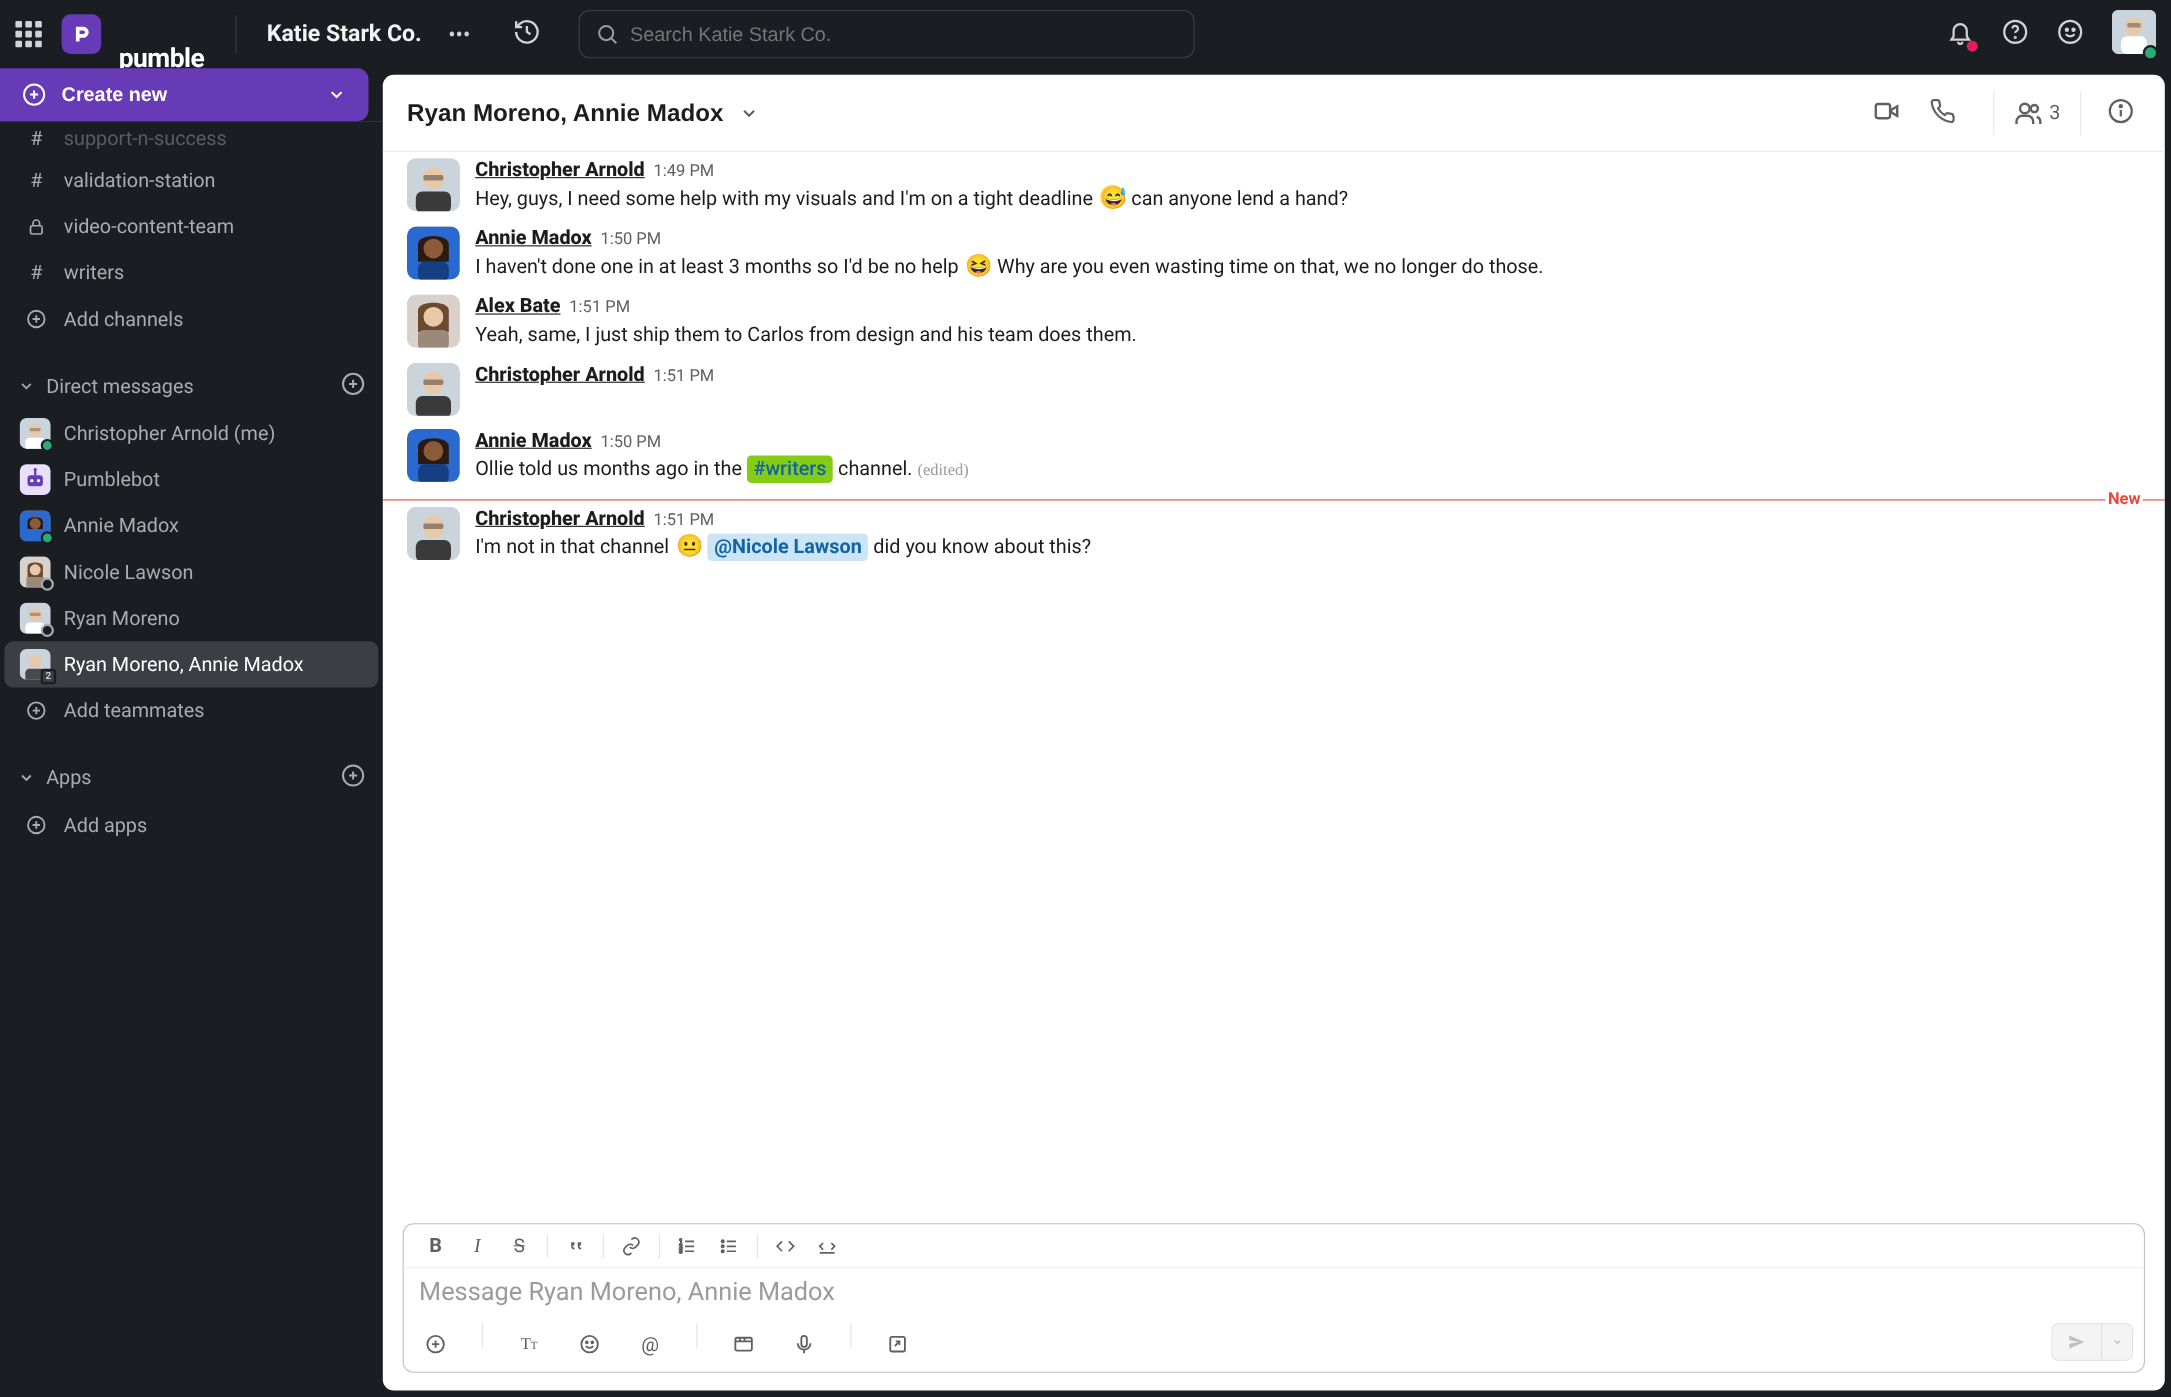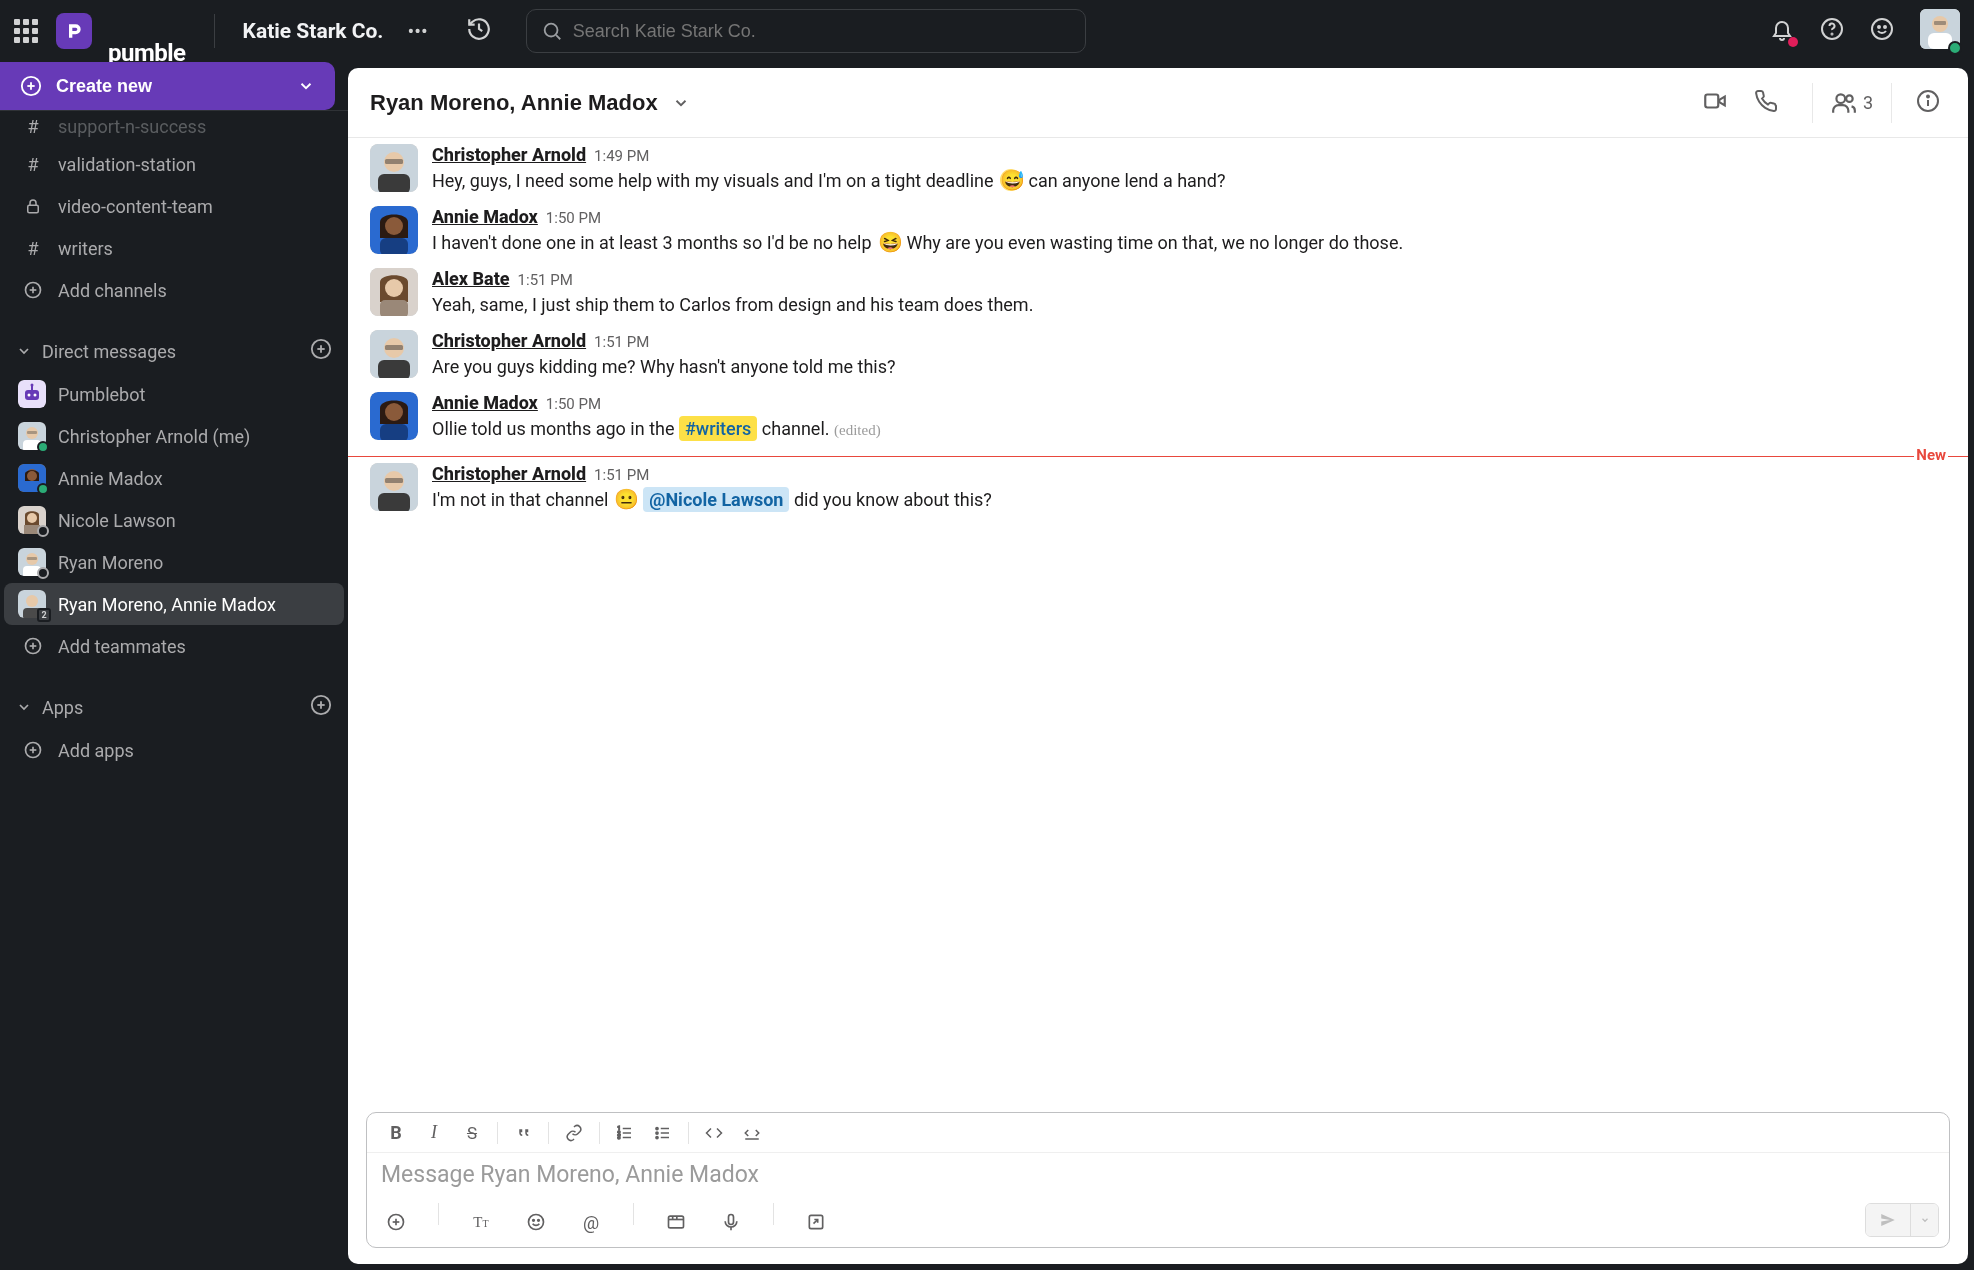--- a/index.html
+++ b/index.html
@@ -66,21 +66,21 @@
 
   .messages { flex:1; overflow-y:auto; padding: 0 0 4px 0; position:relative;}
   .msg { display:flex; padding: 6px 22px 6px 22px; }
   .msg .mavatar { width:48px; height:48px; border-radius:8px; flex-shrink:0; margin-right:14px; background:#ccc;}
   .msg .mbody { flex:1; min-width:0;}
   .msg .mhead { display:flex; align-items:baseline; gap:8px;}
   .msg .mname { font-size:18px; font-weight:800; color:#1D1C1D;text-decoration:underline;}
   .msg .mtime { font-size:15px; color:#616061;}
   .msg .mtext { font-size:18px; color:#1D1C1D; line-height:1.5; margin-top:2px;}
   .emoji-inline { display:inline-block; width:22px; height:22px; vertical-align:-4px; border-radius:50%; position:relative; margin:0 2px;}
-  .channel-mention { background:#fde047; color:#1264A3; padding:2px 6px; border-radius:4px; font-weight:500;}
+  .channel-mention { background:#84cc16; color:#1264A3; padding:2px 6px; border-radius:4px; font-weight:500;}
   .user-mention { background:#CCE5F6; color:#1264A3; padding:2px 6px; border-radius:4px; font-weight:700;}
   .edited { color:#9b9b9b; font-size:15px;font-family:Liberation Serif, serif;}
   .new-divider { position:relative; height:0; border-top:1px solid #E8483D; margin:8px 0 0 0;}
   .new-divider .new-label { position:absolute; right:20px; top:-11px; background:#fff; color:#E8483D; font-size:15px; font-weight:700; padding:0 2px;}
 
   
   .composer-wrap { padding: 8px 18px 16px 18px;}
   .composer { border:1px solid #bfc0c2; border-radius:10px; background:#fff;}
   .composer .toolbar { display:flex; align-items:center; height:40px; border-bottom:1px solid #efefef; padding:0 10px;}
   .composer .tbtn { width:38px; height:38px; display:flex; align-items:center; justify-content:center; color:#616061; cursor:pointer; border-radius:4px;}
@@ -241,41 +241,41 @@
               <circle cx="12" cy="12" r="10"></circle>
               <line x1="12" y1="8" x2="12" y2="16"></line>
               <line x1="8" y1="12" x2="16" y2="12"></line>
             </svg>
         </span>
       </div>
       <div id="dm-list">
           <div class="dm-row">
             <span class="dm-avatar-wrap">
               <svg class="dm-avatar" viewBox="0 0 28 28">
+                <rect width="28" height="28" rx="6" fill="#c9d4dc"></rect>
+                <circle cx="14" cy="11" r="6" fill="#e7c9a9"></circle>
+                <rect x="5" y="18" width="18" height="12" rx="4" fill="#ffffff"></rect>
+                <rect x="9" y="9" width="10" height="3" rx="1" fill="#333" opacity="0.35"></rect>
+              </svg>
+              <span class="dm-presence online"></span>
+            </span>
+            <span>Christopher Arnold (me)</span>
+          </div>
+          <div class="dm-row">
+            <span class="dm-avatar-wrap">
+              <svg class="dm-avatar" viewBox="0 0 28 28">
                 <rect width="28" height="28" rx="6" fill="#e8e0fa"></rect>
                 <rect x="7" y="10" width="14" height="10" rx="3" fill="#673AB7"></rect>
                 <circle cx="11" cy="15" r="1.5" fill="#fff"></circle>
                 <circle cx="17" cy="15" r="1.5" fill="#fff"></circle>
                 <line x1="14" y1="6" x2="14" y2="10" stroke="#673AB7" stroke-width="2"></line>
                 <circle cx="14" cy="5" r="1.5" fill="#673AB7"></circle>
               </svg>
             </span>
             <span>Pumblebot</span>
-          </div>
-          <div class="dm-row">
-            <span class="dm-avatar-wrap">
-              <svg class="dm-avatar" viewBox="0 0 28 28">
-                <rect width="28" height="28" rx="6" fill="#c9d4dc"></rect>
-                <circle cx="14" cy="11" r="6" fill="#e7c9a9"></circle>
-                <rect x="5" y="18" width="18" height="12" rx="4" fill="#ffffff"></rect>
-                <rect x="9" y="9" width="10" height="3" rx="1" fill="#333" opacity="0.35"></rect>
-              </svg>
-              <span class="dm-presence online"></span>
-            </span>
-            <span>Christopher Arnold (me)</span>
           </div>
           <div class="dm-row">
             <span class="dm-avatar-wrap">
               <svg class="dm-avatar" viewBox="0 0 28 28">
                 <rect width="28" height="28" rx="6" fill="#2a6ad0"></rect>
                 <circle cx="14" cy="11" r="6" fill="#8a5a3a"></circle>
                 <path d="M7 10c0-5 14-5 14 0v7H7z" fill="#2b1a12"></path>
                 <circle cx="14" cy="12" r="5" fill="#8a5a3a"></circle>
               </svg>
               <span class="dm-presence online"></span>
@@ -446,21 +446,20 @@
             <rect width="48" height="48" rx="8" fill="#c9d4dc"></rect>
             <circle cx="24" cy="18" r="10" fill="#e7c9a9"></circle>
             <rect x="8" y="30" width="32" height="20" rx="6" fill="#3a3a3a"></rect>
             <rect x="15" y="15" width="18" height="5" rx="1.5" fill="#2a2a2a" opacity="0.45"></rect>
           </svg>
           <div class="mbody">
             <div class="mhead">
               <span class="mname">Christopher Arnold</span>
               <span class="mtime">1:51 PM</span>
             </div>
-            <div class="mtext">Are you guys kidding me? Why hasn't anyone told me this?</div>
           </div>
         </div>
         <div class="msg">
           <svg class="mavatar" viewBox="0 0 48 48">
             <rect width="48" height="48" rx="8" fill="#2a6ad0"></rect>
             <path d="M10 16c0-10 28-10 28 0v16H10z" fill="#2b1a12"></path>
             <circle cx="24" cy="20" r="9" fill="#8a5a3a"></circle>
             <rect x="10" y="32" width="28" height="18" rx="6" fill="#163e82"></rect>
           </svg>
           <div class="mbody">

